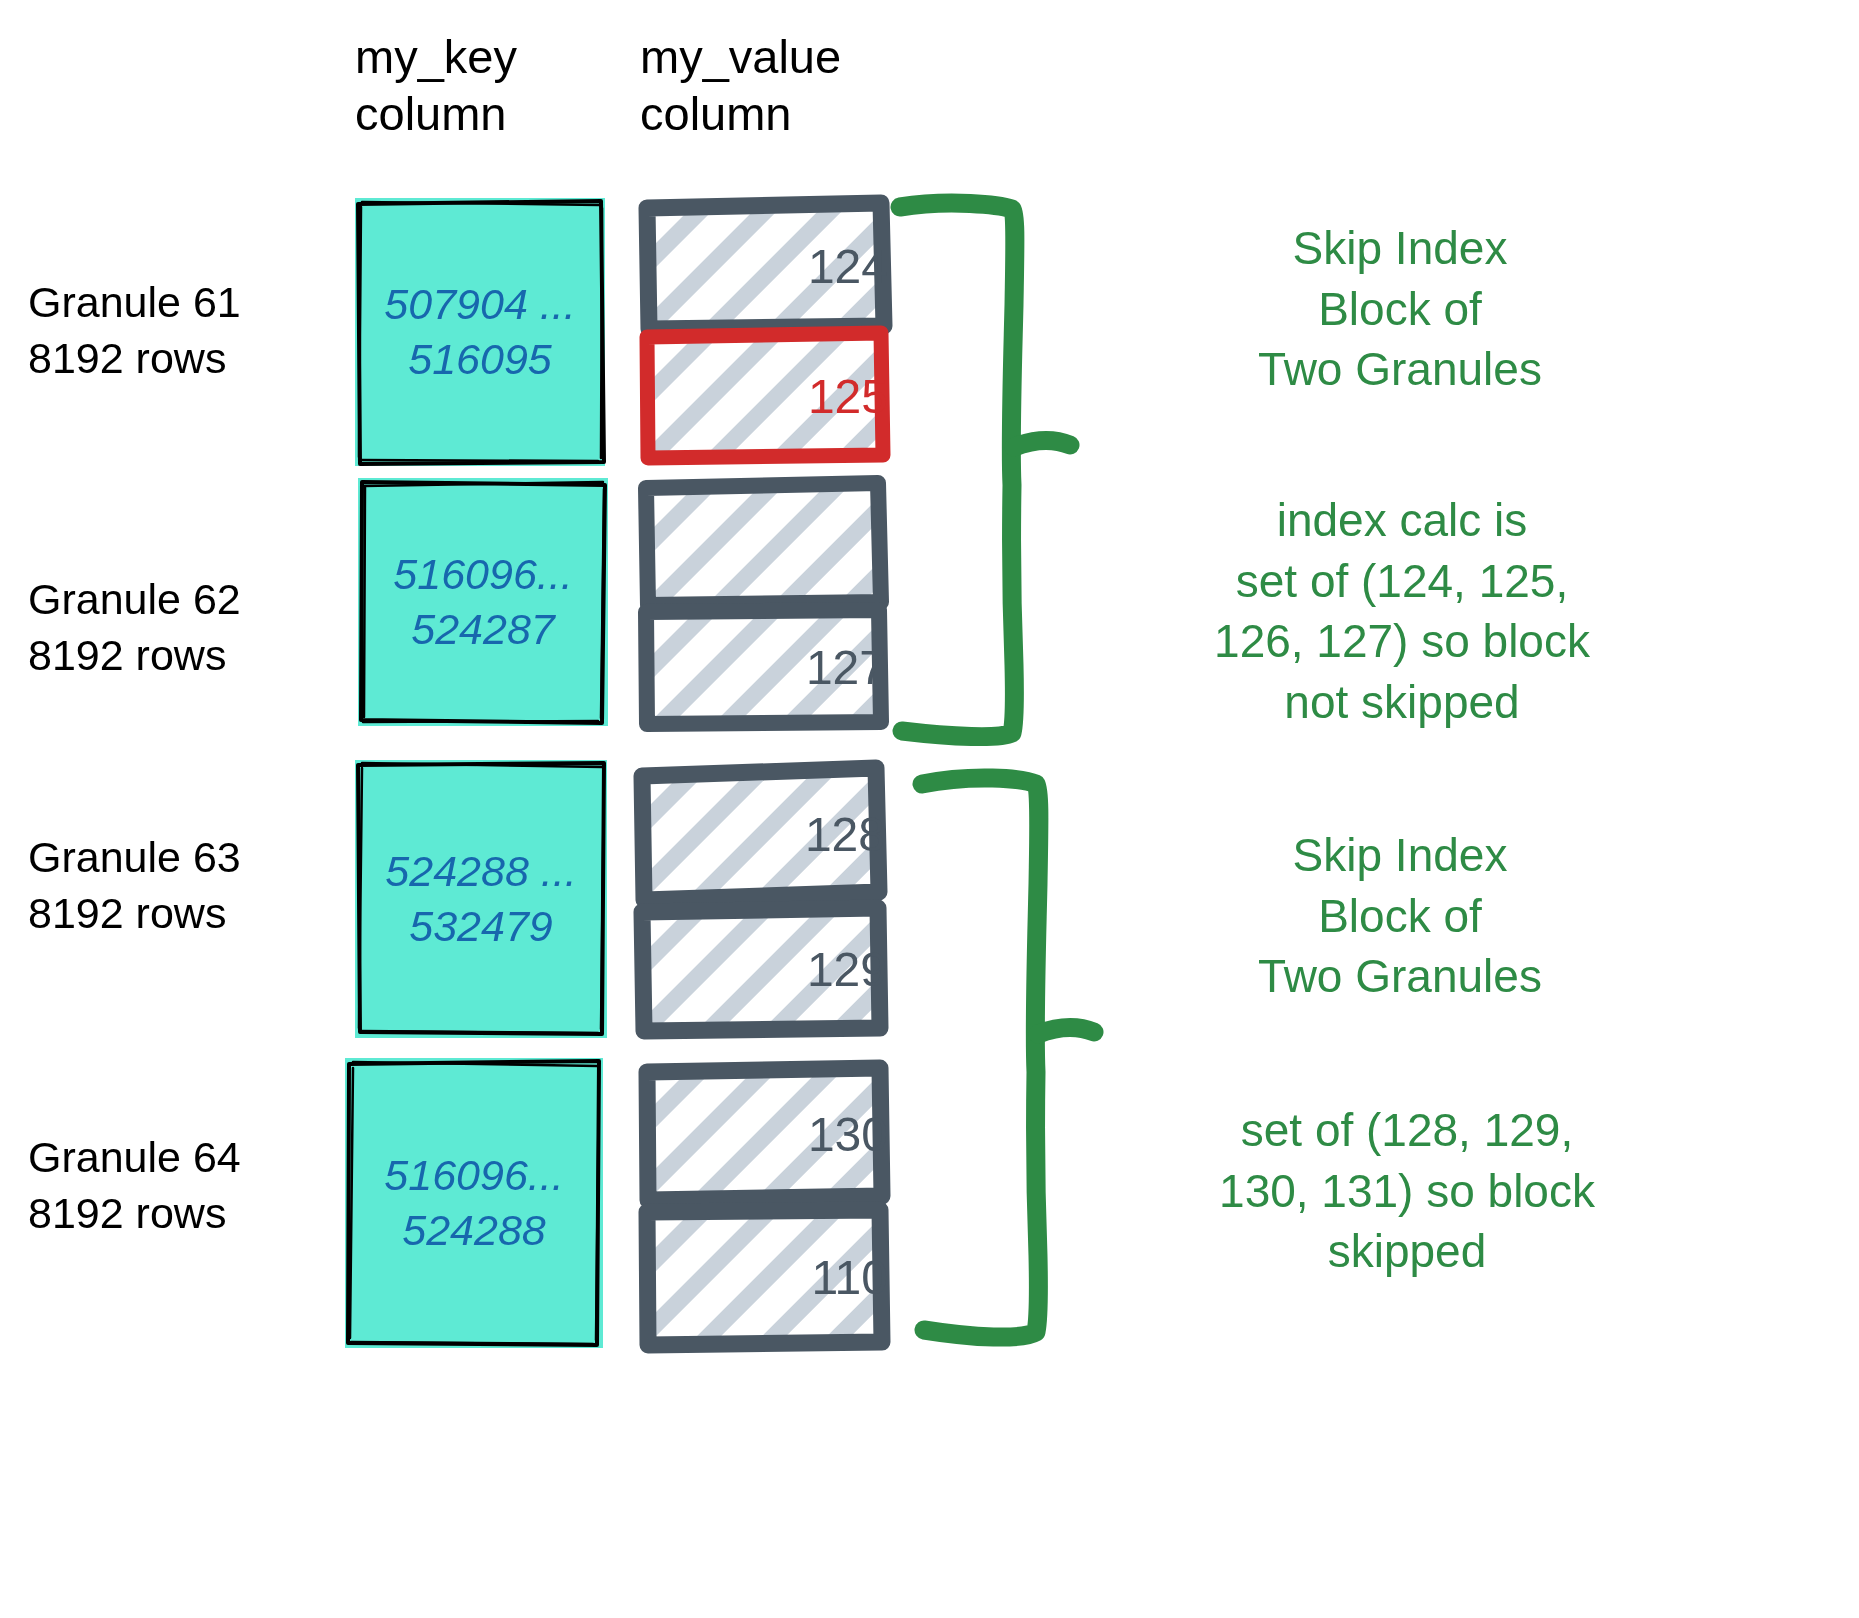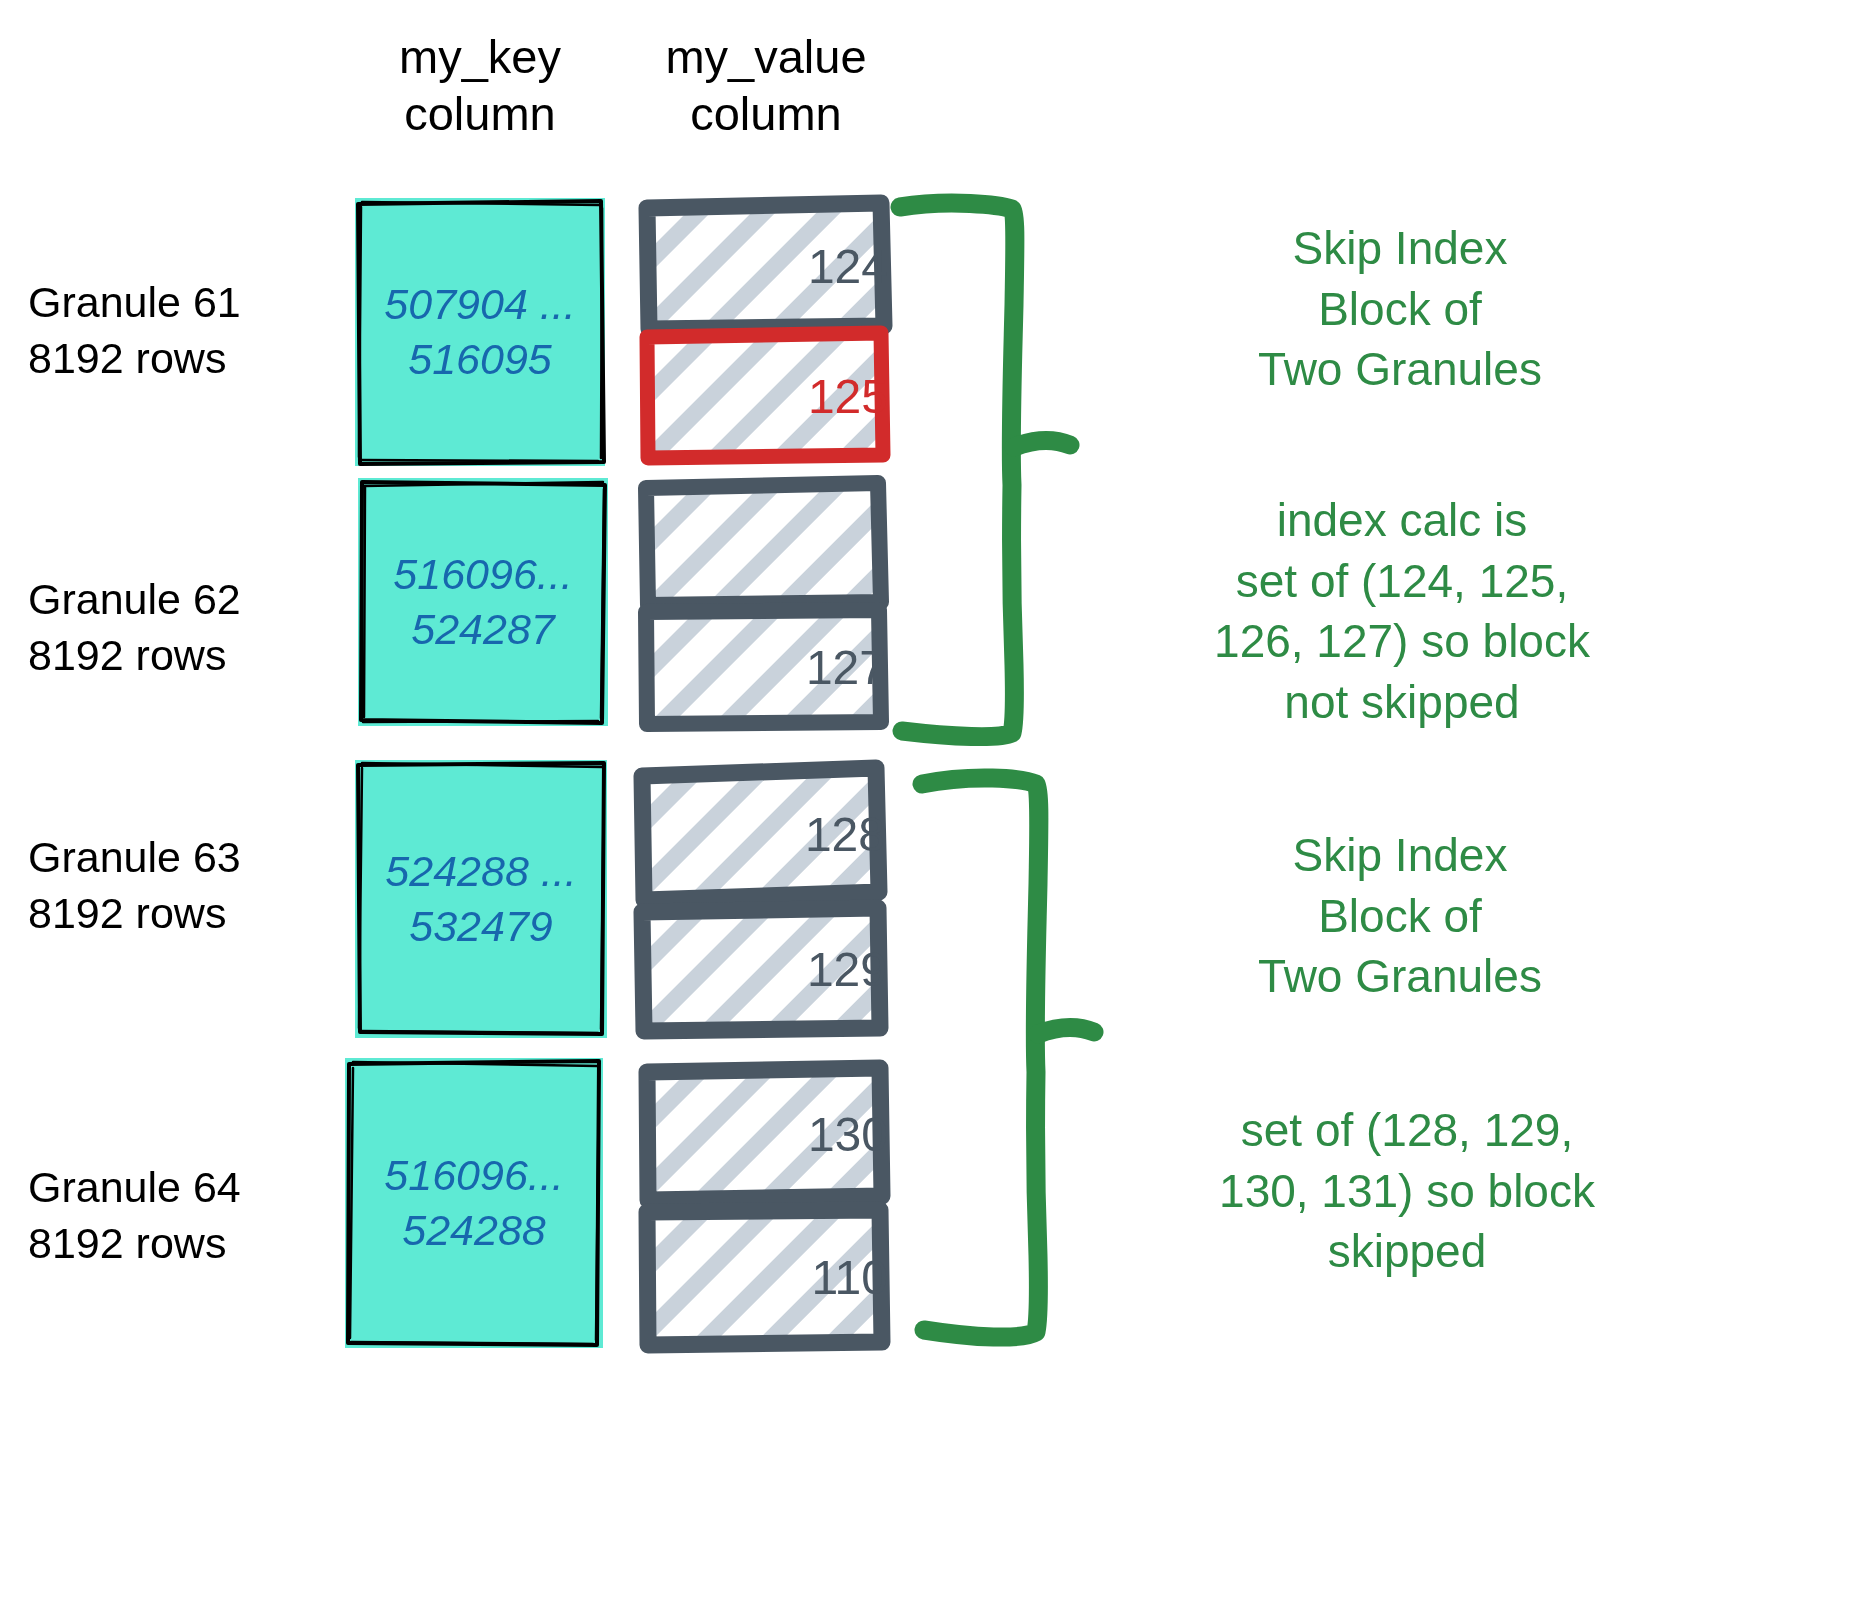--- a/index.html
+++ b/index.html
@@ -10,21 +10,20 @@
   body {
     width: 1859px; height: 1618px;
     position: relative;
     font-family: "Liberation Sans", sans-serif;
     overflow: hidden;
   }
 
   
   .col-header {
     position: absolute;
-    text-align: center;
     font-size: 47px;
     line-height: 1.22;
     color: #000000;
     white-space: pre-line;
   }
   #hdr-key   { left: 355px; top: 28px; width: 250px; }
   #hdr-value { left: 640px; top: 28px; width: 252px; }
 
   
   .granule-label {
@@ -101,21 +100,21 @@
 
 <div class="granule-label" style="top:275px;">Granule 61
 8192 rows</div>
 
 <div class="granule-label" style="top:572px;">Granule 62
 8192 rows</div>
 
 <div class="granule-label" style="top:830px;">Granule 63
 8192 rows</div>
 
-<div class="granule-label" style="top:1130px;margin-top:30px;">Granule 64
+<div class="granule-label" style="top:1130px;">Granule 64
 8192 rows</div>
 
 <div class="key-box" style="left:355px; top:198px; width:250px; height:268px;">
   <div class="sketch">
     <svg viewBox="0 0 250 268" preserveAspectRatio="none">
       <path d="M3,6 L246,3 L249,264 L5,266 Z" fill="none" stroke="#000" stroke-width="4" stroke-linejoin="round"></path>
       <path d="M7,4 L244,7 M247,10 L246,260 M243,263 L6,262 M4,259 L6,9" fill="none" stroke="#000" stroke-width="2.5" stroke-linecap="round"></path>
     </svg>
   </div>
   <div class="key-text">507904 ...

